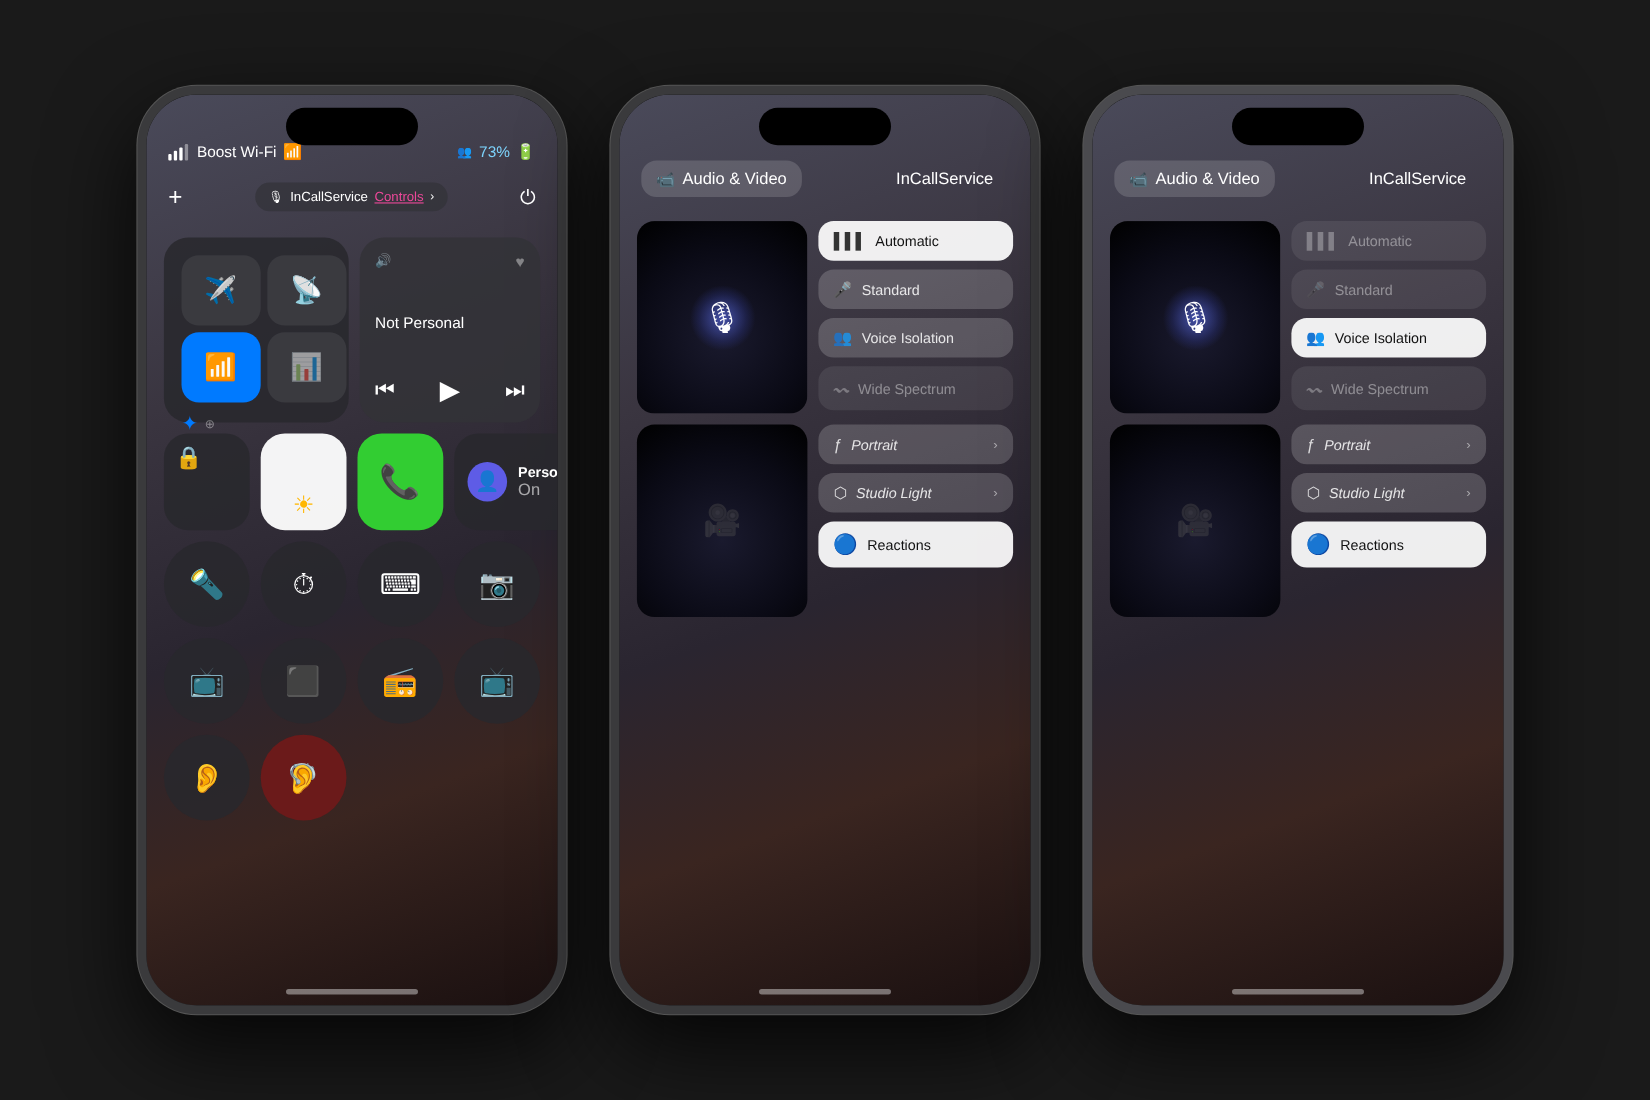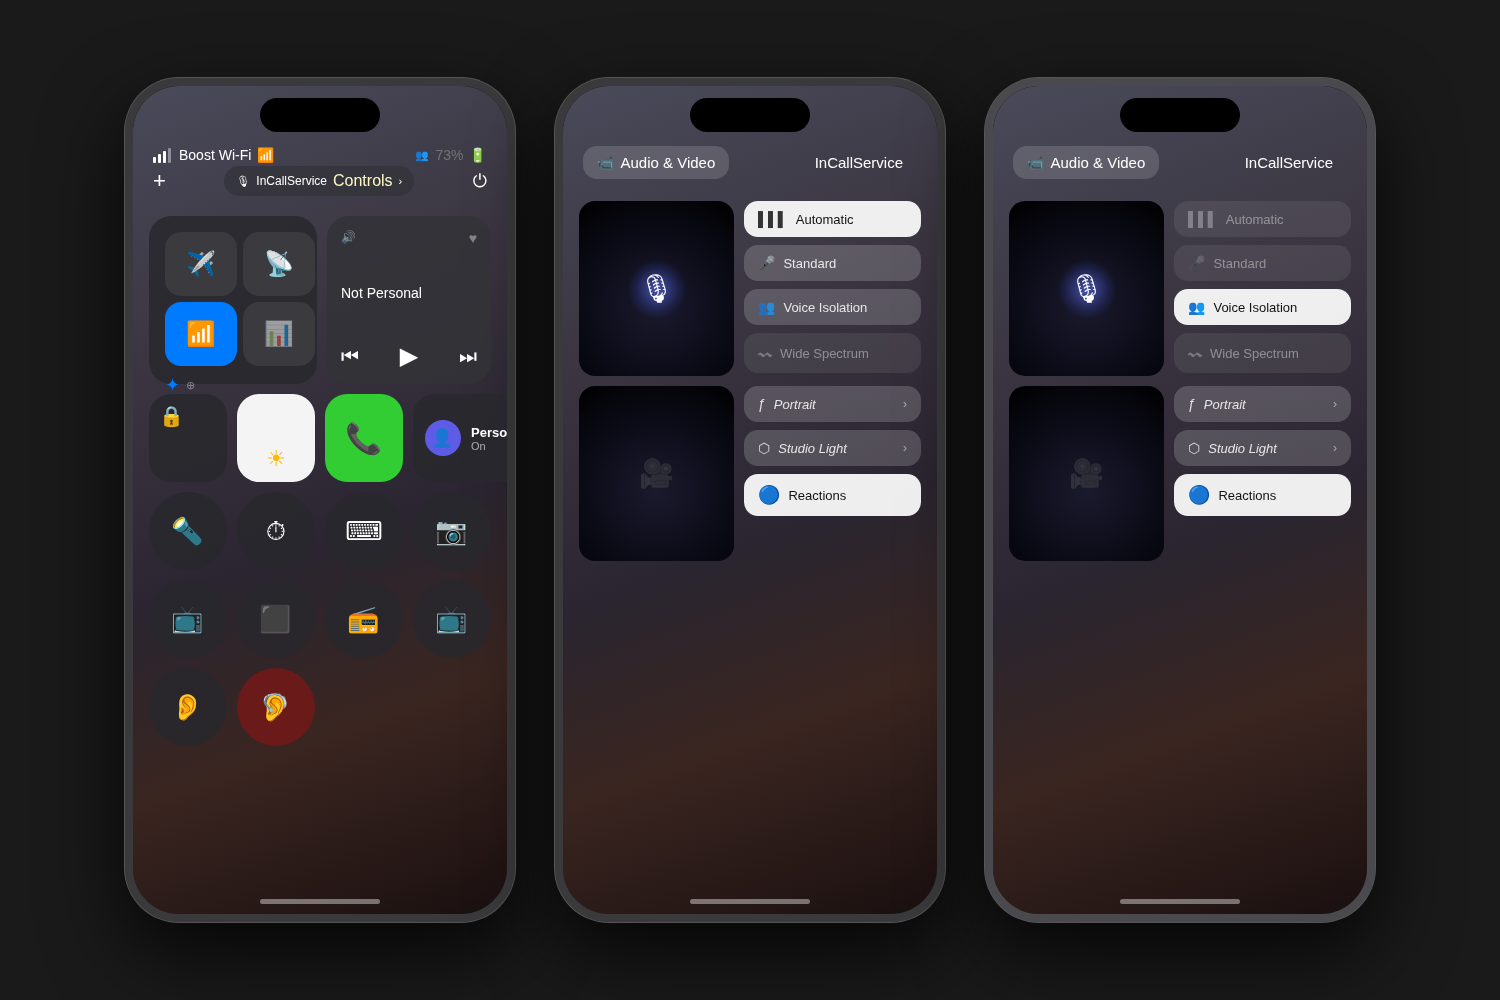--- a/index.html
+++ b/index.html
@@ -101,40 +101,40 @@
 
     
     .bg-blur-cc {
       position: absolute;
       inset: 0;
       background: linear-gradient(160deg, #4a4a5a 0%, #3a3540 30%, #2a2530 55%, #3a2520 75%, #1a1010 100%);
     }
 
     .status-bar {
       position: absolute;
-      top: 61px;
+      top: 44px;
       left: 20px;
       right: 20px;
       display: flex;
       align-items: center;
       justify-content: space-between;
       z-index: 50;
     }
     .status-left {
       display: flex;
       align-items: center;
       gap: 4px;
     }
     .signal-bars { display: flex; align-items: flex-end; gap: 2px; }
     .signal-bar { background: white; border-radius: 1px; }
     .status-carrier { color: white; font-size: 14px; font-weight: 500; margin-left: 4px; }
     .wifi-icon { color: white; font-size: 14px; margin-left: 2px; }
     .status-right { display: flex; align-items: center; gap: 6px; }
     .status-people { color: white; font-size: 11px; }
-    .battery-pct { color: #737373; font-size: 14px; font-weight: 500; }
+    .battery-pct { color: #7dd3fc; font-size: 14px; font-weight: 500; }
     .battery-icon { color: white; font-size: 14px; }
 
     .cc-header {
       position: absolute;
       top: 80px;
       left: 20px;
       right: 20px;
       display: flex;
       align-items: center;
       justify-content: space-between;
@@ -143,21 +143,21 @@
     .cc-plus { color: white; font-size: 22px; }
     .cc-incall {
       display: flex;
       align-items: center;
       gap: 6px;
       background: rgba(50,50,55,0.7);
       padding: 6px 12px;
       border-radius: 20px;
     }
     .cc-incall-label { color: white; font-size: 12px; }
-    .cc-controls-lbl { color: #fef9c3; font-size: 16px; }
+    .cc-controls-lbl { color: #ec4899; font-size: 12px; text-decoration: underline; }
     .cc-power { color: white; font-size: 18px; }
 
     
     .cc-grid {
       position: absolute;
       top: 130px;
       left: 16px;
       right: 16px;
       z-index: 50;
     }
@@ -267,21 +267,21 @@
       border-radius: 50%;
       display: flex;
       align-items: center;
       justify-content: center;
       font-size: 18px;
       color: white;
       flex-shrink: 0;
     }
     .personal-text { }
     .personal-name { color: white; font-size: 13px; font-weight: 600; }
-    .personal-sub { color: rgba(255,255,255,0.6); font-size: 11px; }
+    .personal-sub { color: rgba(255,255,255,0.6); font-size: 15px; }
 
     
     .widget-small {
       width: 78px;
       height: 78px;
       background: rgba(40,40,45,0.85);
       border-radius: 50%;
       display: flex;
       align-items: center;
       justify-content: center;

